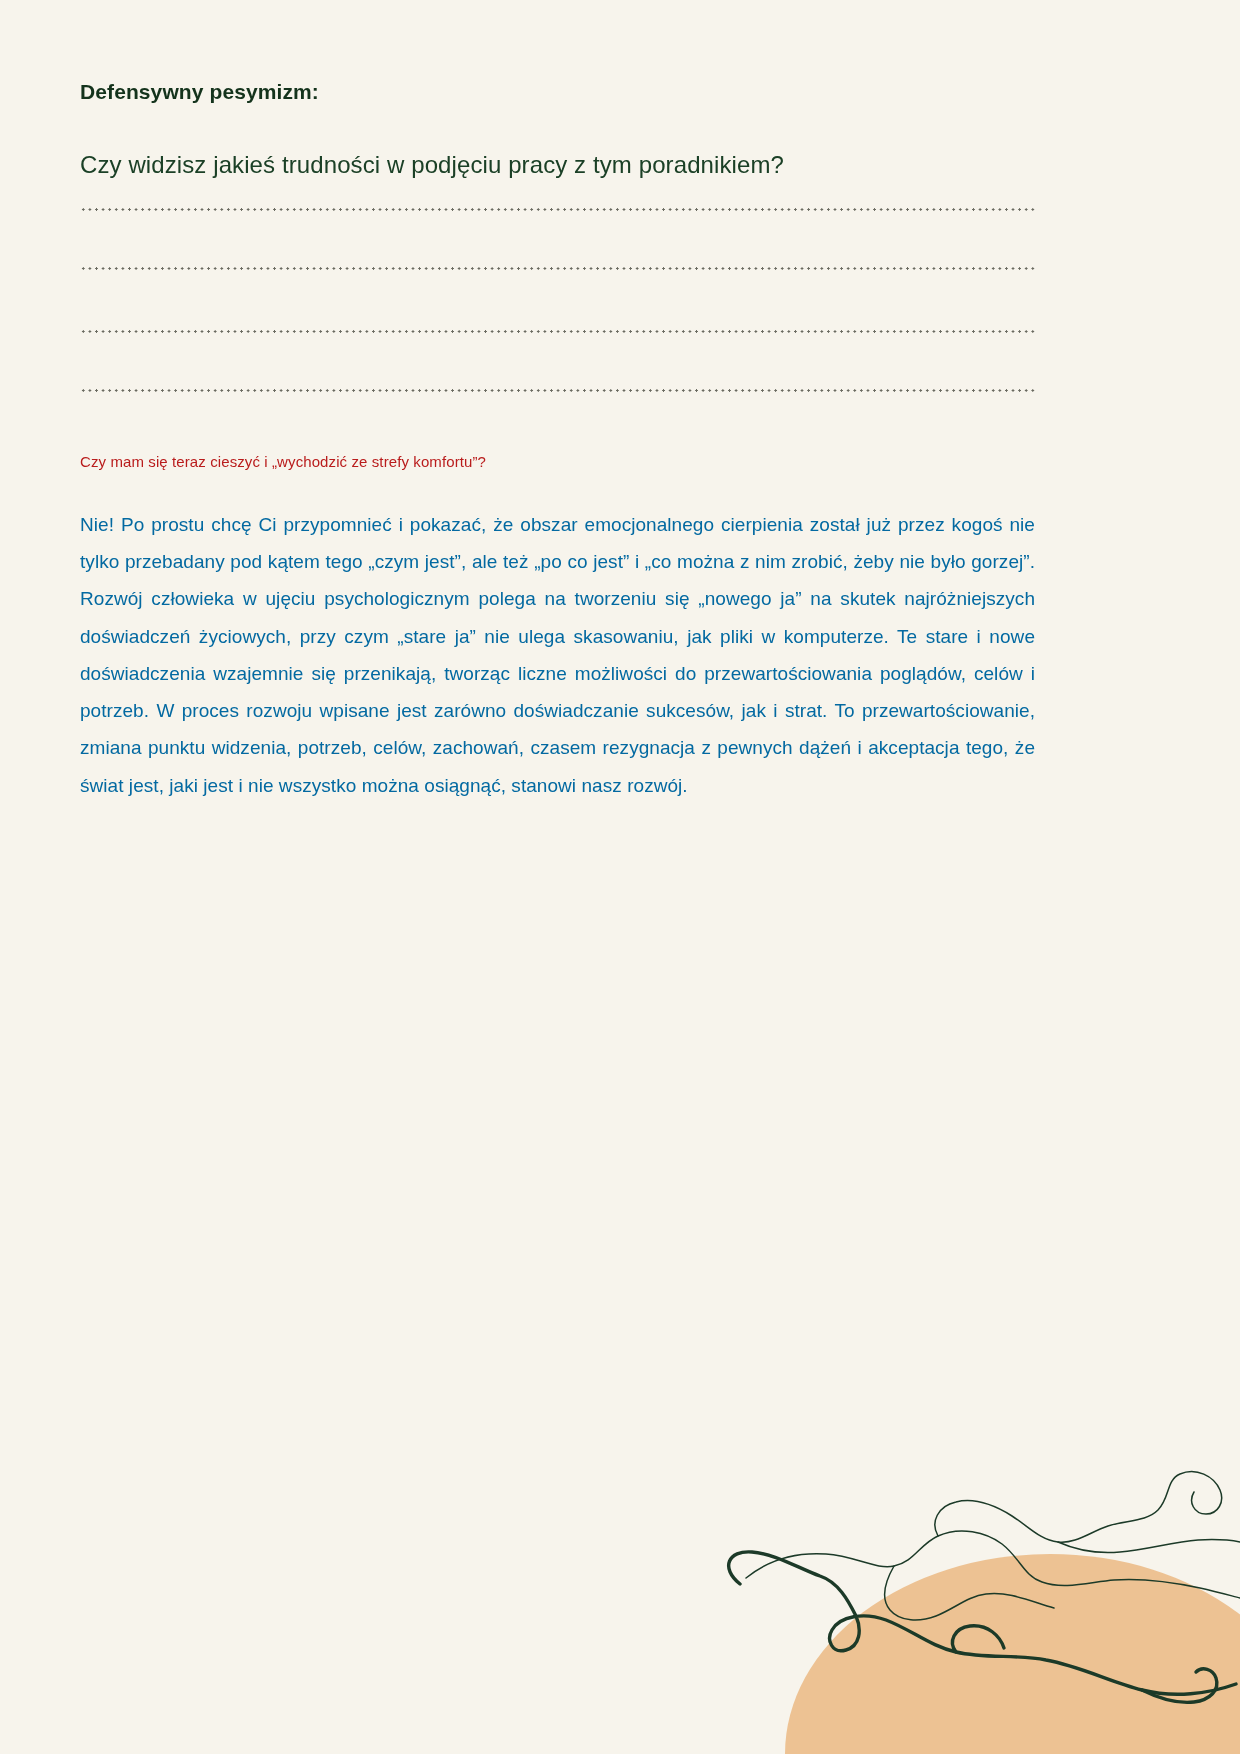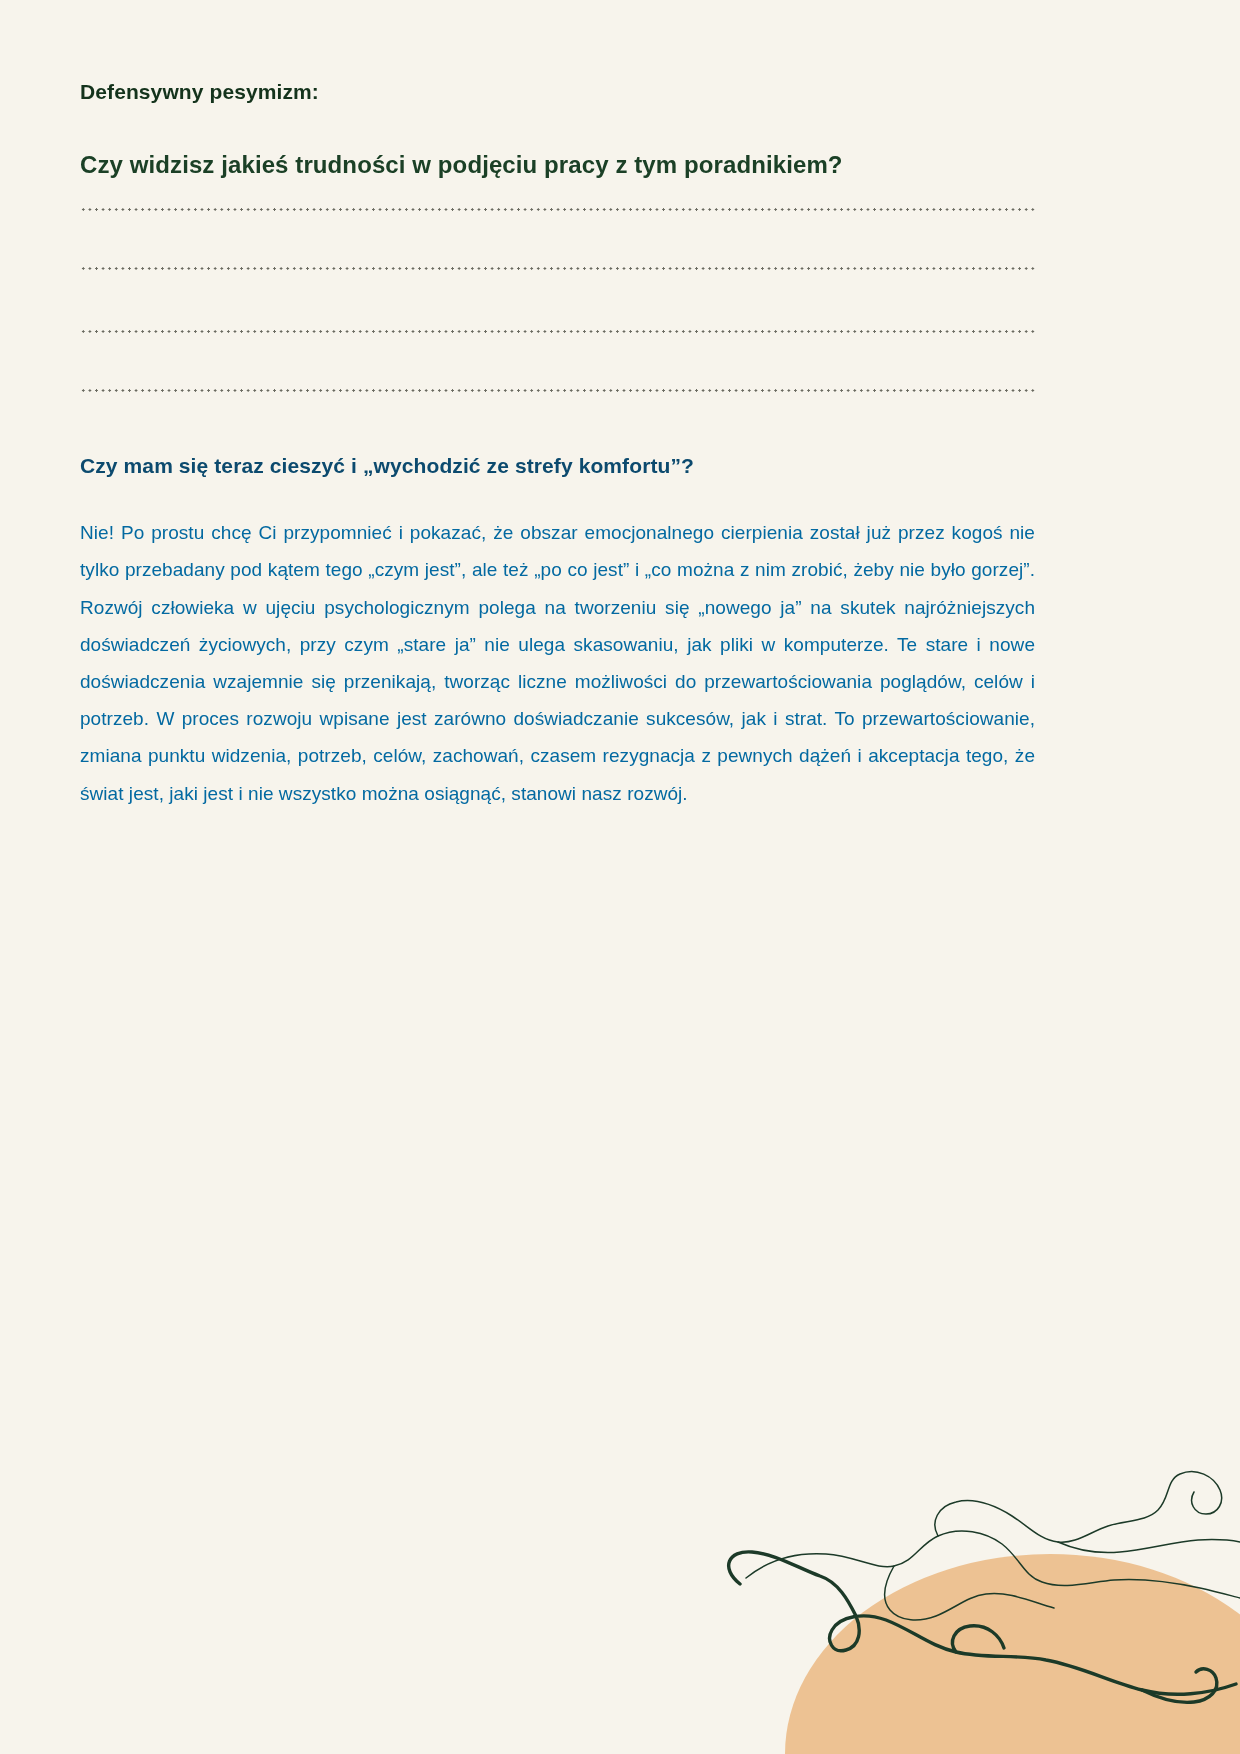--- a/index.html
+++ b/index.html
@@ -46,21 +46,21 @@
     font-size: 21px;
     font-weight: bold;
     color: #14331C;
     letter-spacing: .1px;
     margin: 0 0 44px 0;
     line-height: 1.3;
   }
 
   .question {
     font-size: 24px;
-    font-weight: 700;
+    font-weight: 400;
     color: #1B4026;
     line-height: 1.35;
     margin: 0 0 26px 0;
     letter-spacing: .1px;
   }
 
   .dotline {
     height: 3px;
     margin: 0 0 56px 0;
     background-image: radial-gradient(circle, #6A6A60 1.0px, rgba(0,0,0,0) 1.15px);
@@ -68,23 +68,23 @@
     background-repeat: repeat-x;
     background-position: 0 50%;
   }
   .dotline.tight { margin-bottom: 40px; }
   .dotline.last  { margin-bottom: 60px; }
 
   .qblock { margin-bottom: 0; }
   .qblock .dotline:first-of-type { margin-bottom: 56px; }
 
   .subhead {
-    font-size: 21px;
-    font-weight: bold;
-    color: #0c4a6e;
+    font-size: 15px;
+    font-weight: normal;
+    color: #b91c1c;
     line-height: 1.35;
     margin: 28px 0 34px 0;
     letter-spacing: .1px;
   }
 
   .body-text {
     font-size: 19px;
     line-height: 1.96;
     color: #0369a1;
     text-align: justify;

